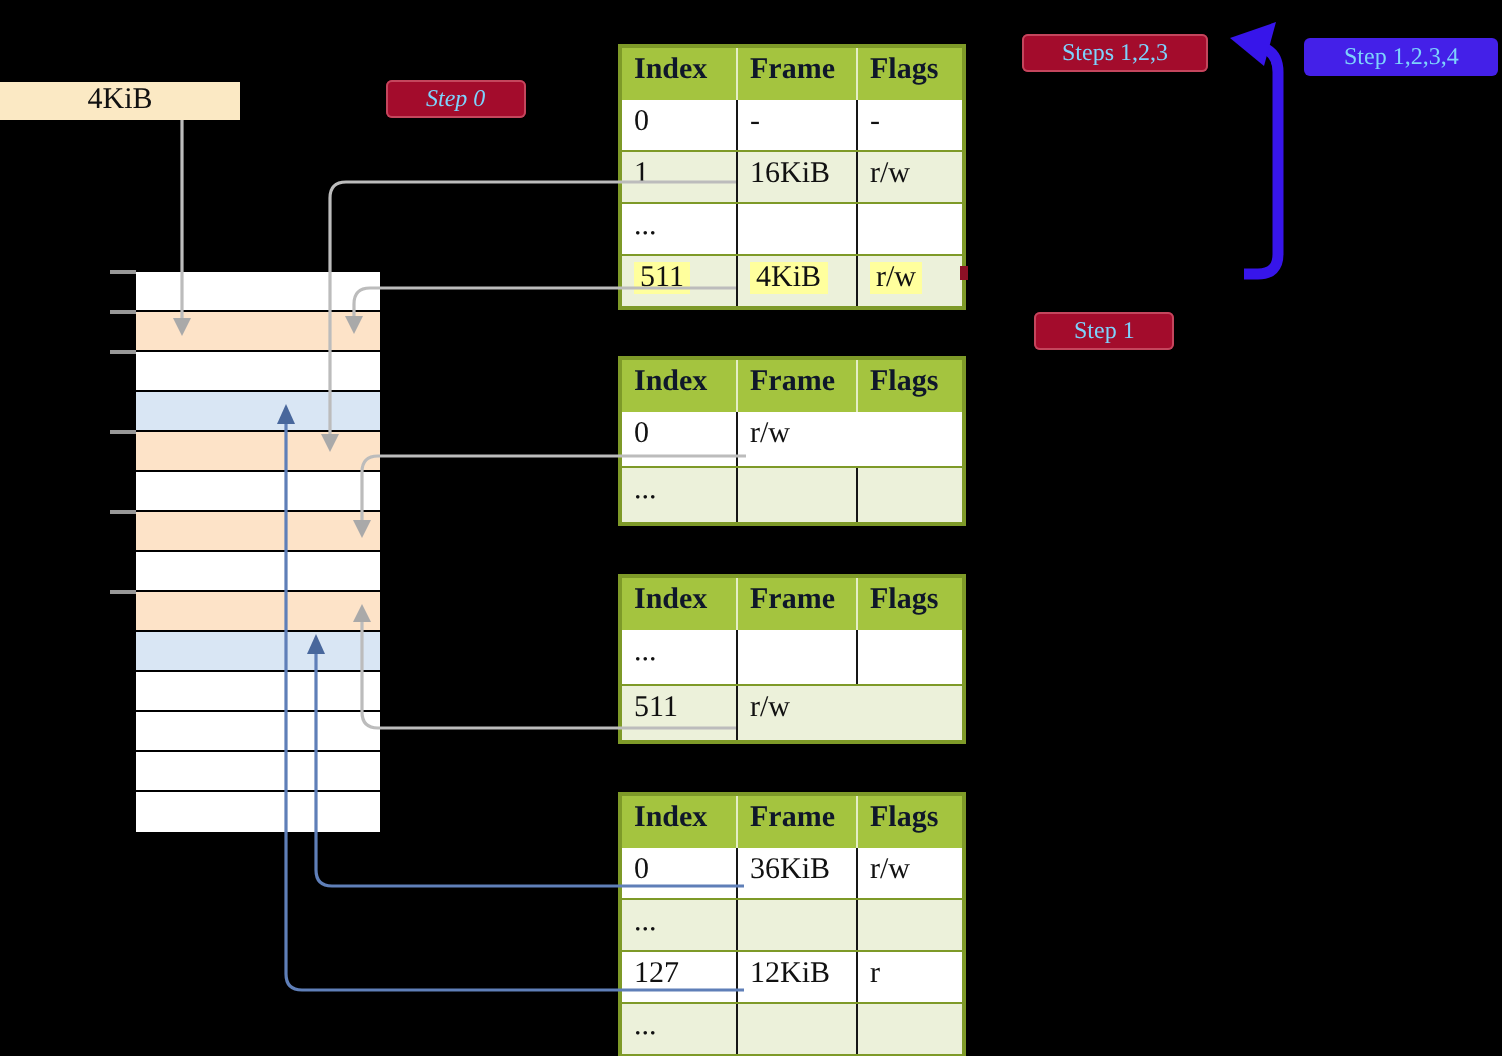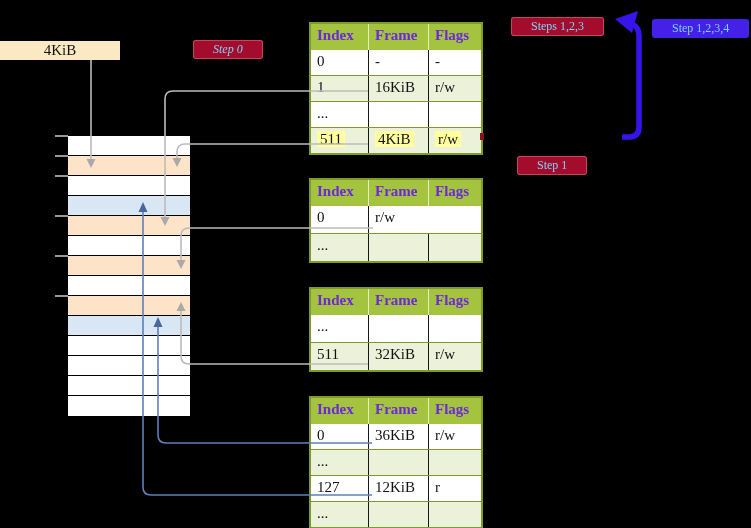--- a/index.html
+++ b/index.html
@@ -22,21 +22,21 @@
   .mrow{height:20px;box-sizing:border-box;border-bottom:1.5px solid #000;}
   .mrow:last-child{border-bottom:none;}
   .plain{background:#ffffff;}
   .pagetable{background:#fde3c8;}
   .datapage{background:#d9e6f4;}
   .tick{position:absolute;left:55px;width:13px;height:2px;background:#989898;}
   
   .ptable{position:absolute;left:309px;width:170px;border:2px solid #7e9a28;background:#fff;}
   .trow{display:grid;grid-template-columns:57px 60px 53px;}
   .trow.head{background:#a4c43f;}
-  .trow.head .cell{color:#6d28d9;font-weight:bold;border-left:1.5px solid rgba(255,255,255,.7);}
+  .trow.head .cell{color:#0f172a;font-weight:bold;border-left:1.5px solid rgba(255,255,255,.7);}
   .trow.head .cell:first-child{border-left:none;}
   .trow.body{border-top:1.5px solid #7e9a28;}
   .trow.body:nth-child(2){border-top:none;}
   .trow.body .cell{border-left:1.5px solid #161616;color:#111;}
   .trow.body .cell:first-child{border-left:none;}
   .cell{box-sizing:border-box;font-size:15px;padding:3px 0 0 6px;overflow:hidden;white-space:nowrap;}
   .h26 .trow.head{height:26px;}
   .r25 .trow.body{height:25px;}
   .r27 .trow.body{height:27px;}
   .shaded{background:#ecf1da;}
@@ -127,21 +127,20 @@
       <div class="cell">Frame</div>
       <div class="cell">Flags</div>
     </div>
     <div class="trow body">
       <div class="cell">...</div>
       <div class="cell"></div>
       <div class="cell"></div>
     </div>
     <div class="trow body shaded">
       <div class="cell">511</div>
-      <div class="cell">32KiB</div>
       <div class="cell">r/w</div>
     </div>
   </div>
 
   <div id="pt4" class="ptable h26 r25">
     <div class="trow head">
       <div class="cell">Index</div>
       <div class="cell">Frame</div>
       <div class="cell">Flags</div>
     </div>

